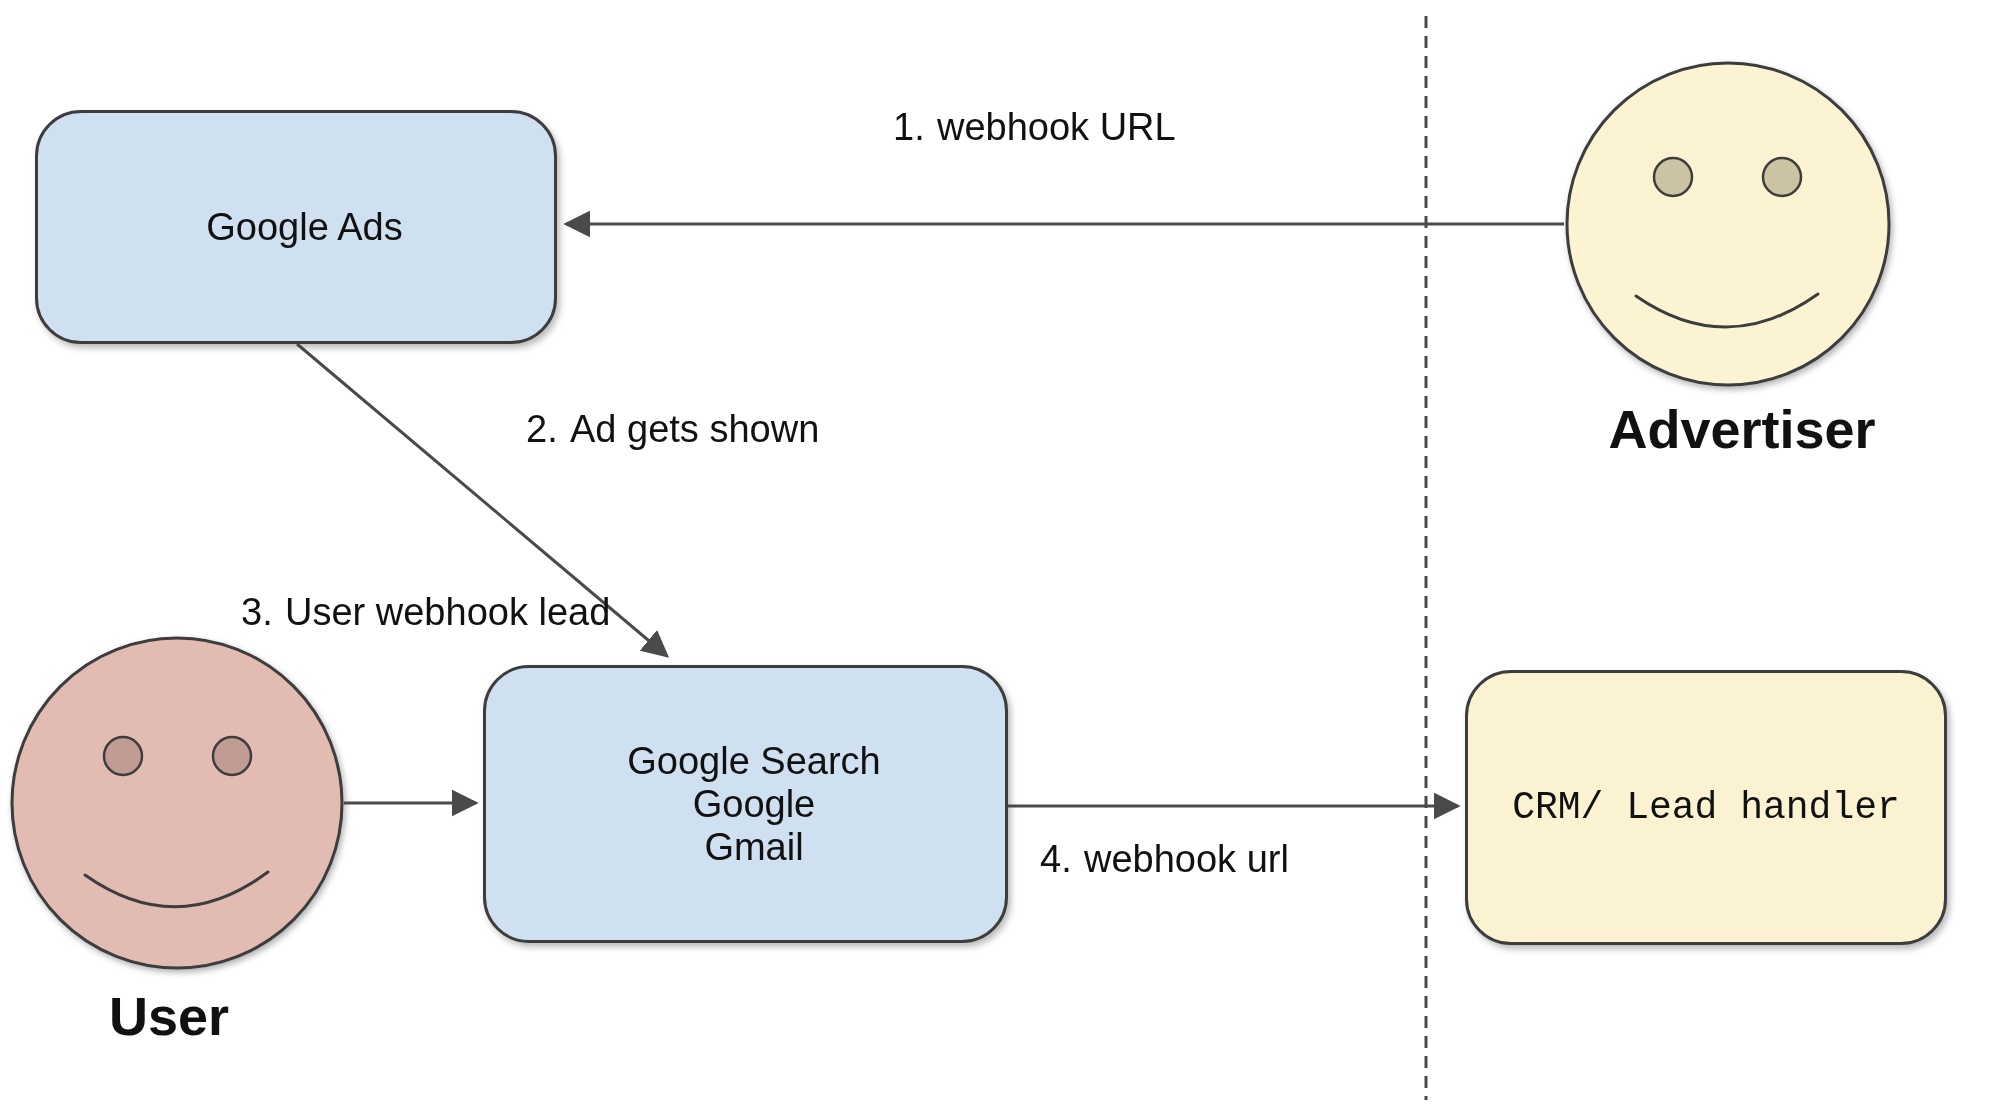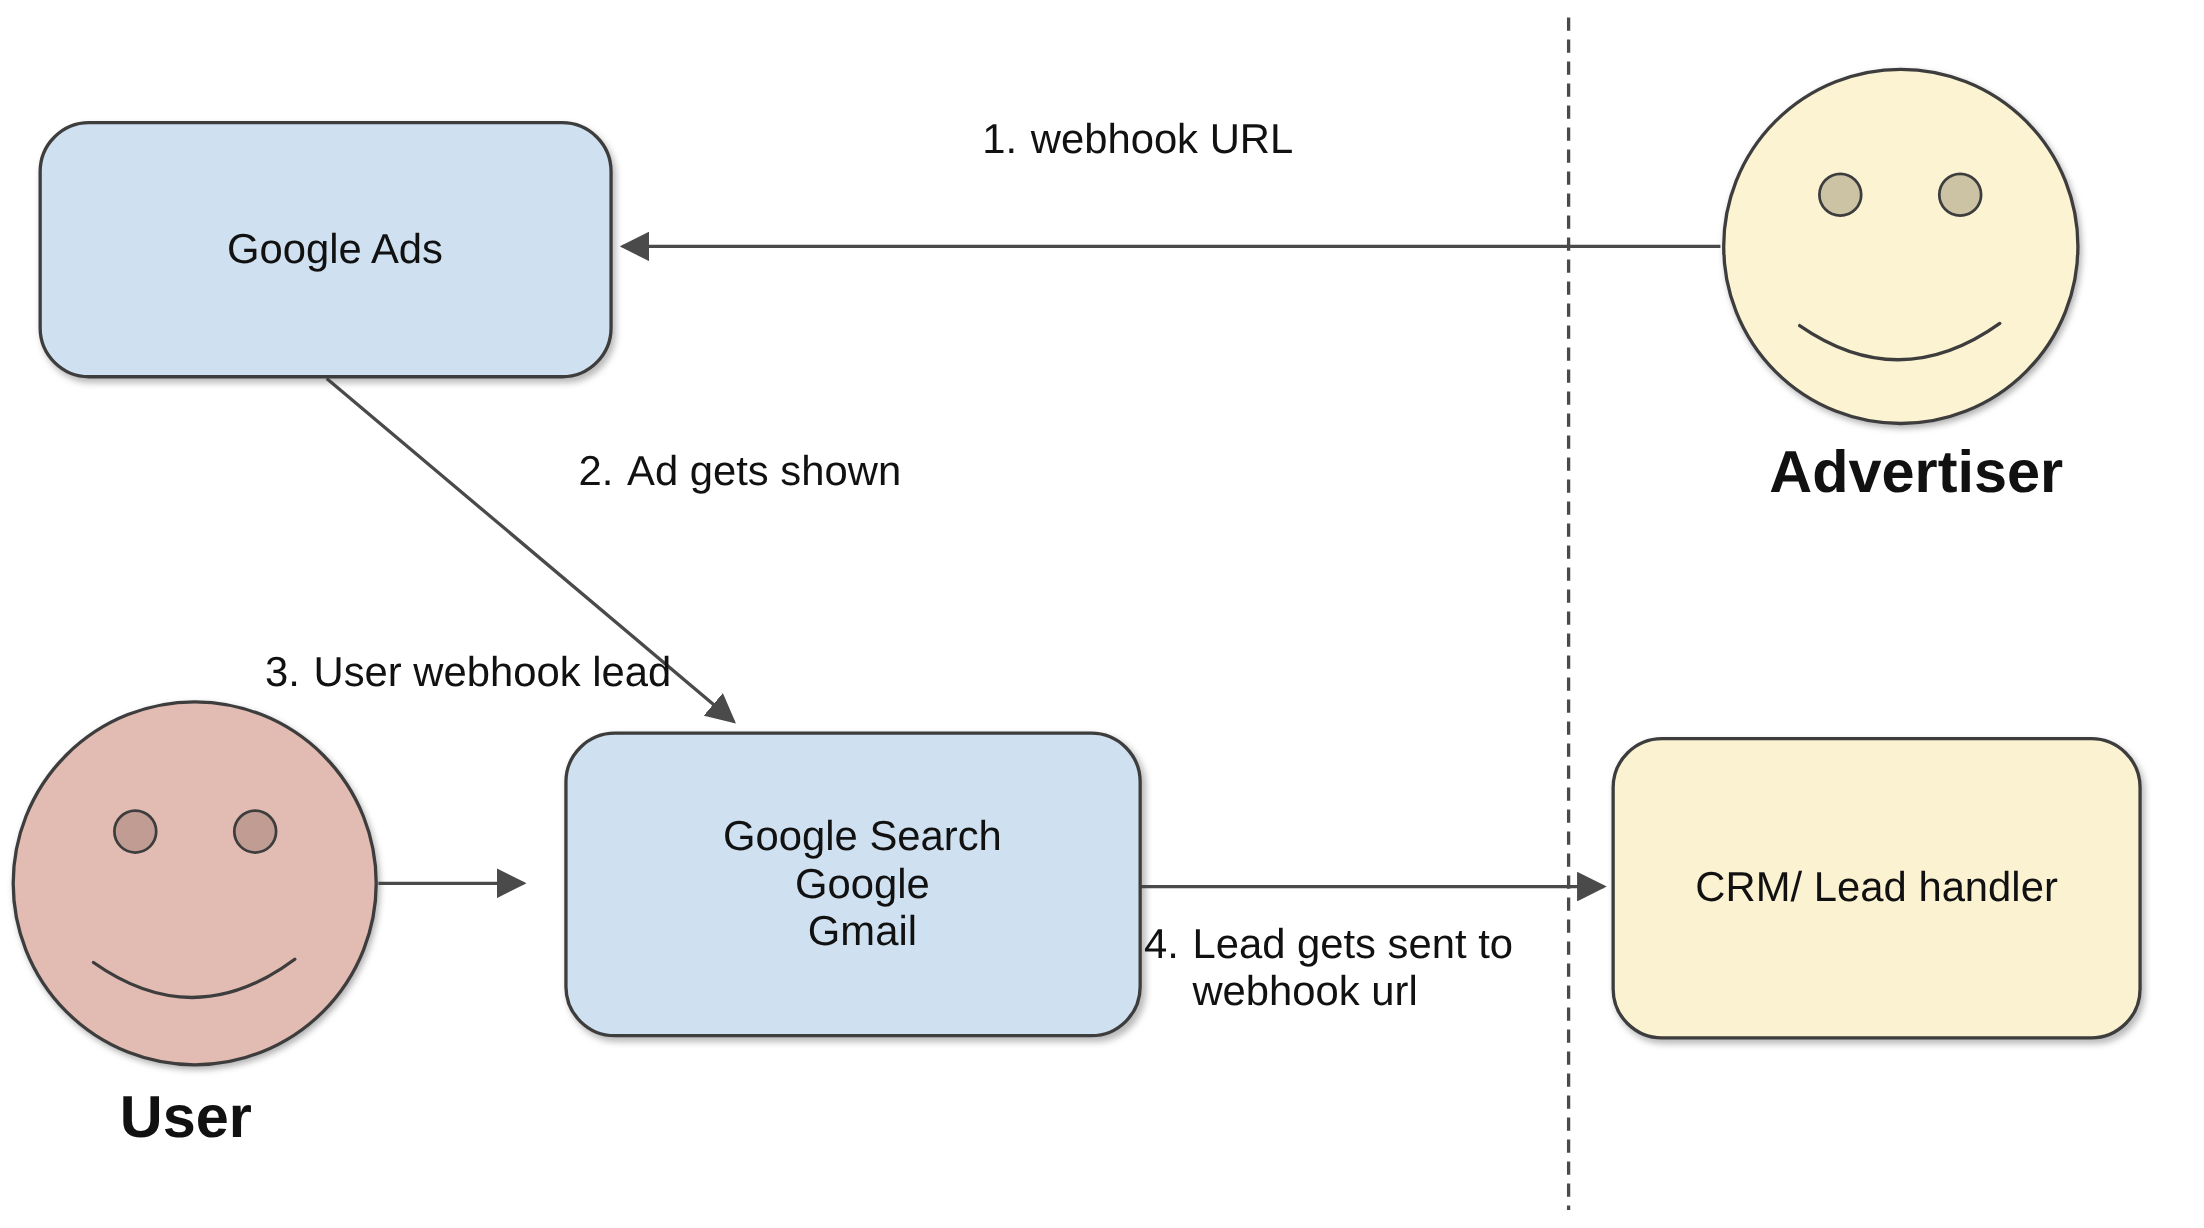--- a/index.html
+++ b/index.html
@@ -31,23 +31,23 @@
     display: flex;
     flex-direction: column;
     align-items: center;
     justify-content: center;
     text-align: center;
     font-size: 38px;
     line-height: 43px;
     box-shadow: 3px 4px 6px rgba(60,60,60,0.35);
   }
   .node.blue   { background: var(--node-blue, #cfe0f0); padding-left: 17px; }
-  .node.yellow { background: var(--node-yellow, #fbf2d2); }
+  .node.yellow { background: var(--node-yellow, #fbf2d2); font-family: Liberation Mono, monospace; }
   #node-google-ads        { left: 35px;   top: 110px; width: 522px; height: 234px; }
-  #node-google-surfaces   { left: 483px;  top: 665px; width: 525px; height: 278px; margin-left: 30px; }
+  #node-google-surfaces   { left: 483px;  top: 665px; width: 525px; height: 278px; }
   #node-crm               { left: 1465px; top: 670px; width: 482px; height: 275px; }
 
   
   .step {
     position: absolute;
     display: flex;
     font-size: 38px;
     line-height: 43px;
     white-space: nowrap;
   }
@@ -151,21 +151,20 @@
     <span class="num">3.</span>
     <span class="txt">
       <div class="line1">User webhook lead</div>
 
     </span>
   </div>
 
   <div class="step" id="step-4">
     <span class="num">4.</span>
     <span class="txt">
-      <div class="line1">Lead gets sent to</div>
       <div class="line2">webhook url</div>
     </span>
   </div>
 
   <div class="actor-label" id="label-advertiser">Advertiser</div>
   <div class="actor-label" id="label-user">User</div>
 
 </div>
 
 </body></html>

